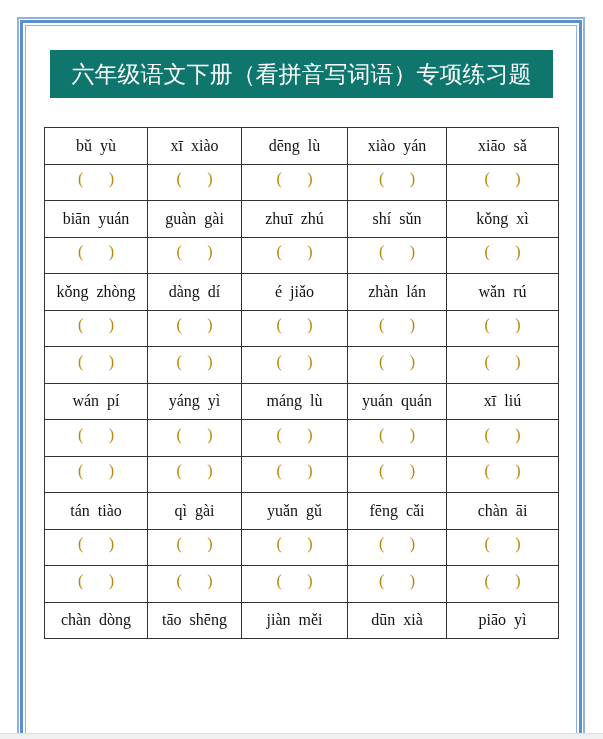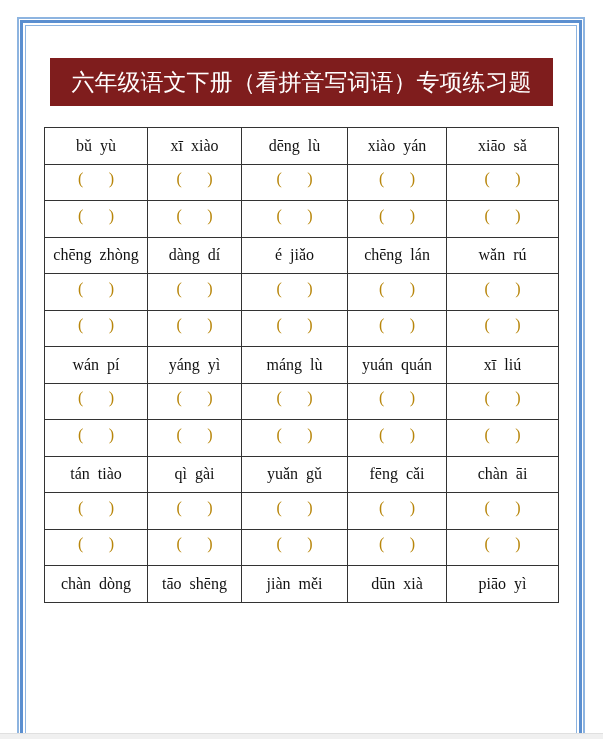--- a/index.html
+++ b/index.html
@@ -15,24 +15,24 @@
   .frame-mid {
     position: absolute; left: 20px; top: 20px; width: 562px; height: 760px;
     border: 3px solid #5b8fd0; box-sizing: border-box;
   }
   .frame-inner {
     position: absolute; left: 25px; top: 25px; width: 552px; height: 760px;
     border: 1px solid #8db4e0; box-sizing: border-box;
   }
   .title-banner {
     position: absolute; left: 50px; top: 50px; width: 503px; height: 48px;
-    background: #7f1d1d; color: #ffffff;
+    background: #0f766e; color: #ffffff;
     display: flex; align-items: center; justify-content: center;
     font-family: "DejaVu Sans", "Liberation Sans", sans-serif;
-    font-size: 23px; letter-spacing: 0px; white-space: nowrap; margin-top: 8px;
+    font-size: 23px; letter-spacing: 0px; white-space: nowrap;
   }
   table.grid {
     position: absolute; left: 44px; top: 127px;
     border-collapse: collapse; table-layout: fixed;
   }
   table.grid td {
     border: 1px solid #333333; height: 35.5px; padding: 0;
     text-align: center; vertical-align: middle;
     font-family: "Liberation Serif", "DejaVu Serif", serif;
     font-size: 16px; color: #111111; white-space: nowrap;
@@ -73,31 +73,38 @@
         <td>xiāo  sǎ</td>
       </tr>
       <tr>
         <td class="blank"><span class="paren"><span class="l">(</span><span class="r">)</span></span></td>
         <td class="blank"><span class="paren"><span class="l">(</span><span class="r">)</span></span></td>
         <td class="blank"><span class="paren"><span class="l">(</span><span class="r">)</span></span></td>
         <td class="blank"><span class="paren"><span class="l">(</span><span class="r">)</span></span></td>
         <td class="blank"><span class="paren"><span class="l">(</span><span class="r">)</span></span></td>
       </tr>
       <tr>
+        <td>biān  yuán</td>
+        <td>guàn  gài</td>
+        <td>zhuī  zhú</td>
+        <td>shí  sǔn</td>
+        <td>kǒng  xì</td>
+      </tr>
+      <tr>
         <td class="blank"><span class="paren"><span class="l">(</span><span class="r">)</span></span></td>
         <td class="blank"><span class="paren"><span class="l">(</span><span class="r">)</span></span></td>
         <td class="blank"><span class="paren"><span class="l">(</span><span class="r">)</span></span></td>
         <td class="blank"><span class="paren"><span class="l">(</span><span class="r">)</span></span></td>
         <td class="blank"><span class="paren"><span class="l">(</span><span class="r">)</span></span></td>
       </tr>
       <tr>
-        <td>chēng  zhòng</td>
+        <td>kǒng  zhòng</td>
         <td>dàng  dí</td>
         <td>é  jiǎo</td>
-        <td>chēng  lán</td>
+        <td>zhàn  lán</td>
         <td>wǎn  rú</td>
       </tr>
       <tr>
         <td class="blank"><span class="paren"><span class="l">(</span><span class="r">)</span></span></td>
         <td class="blank"><span class="paren"><span class="l">(</span><span class="r">)</span></span></td>
         <td class="blank"><span class="paren"><span class="l">(</span><span class="r">)</span></span></td>
         <td class="blank"><span class="paren"><span class="l">(</span><span class="r">)</span></span></td>
         <td class="blank"><span class="paren"><span class="l">(</span><span class="r">)</span></span></td>
       </tr>
       <tr>

